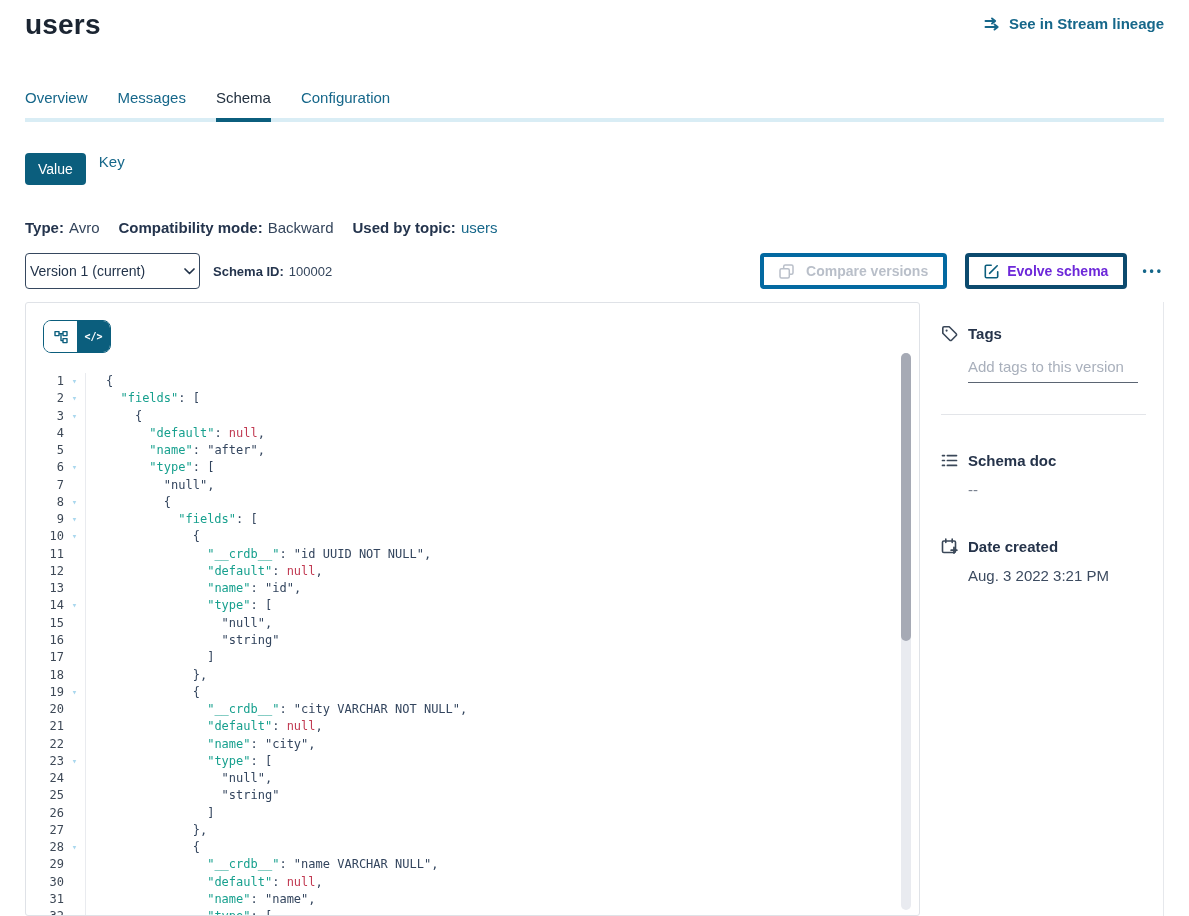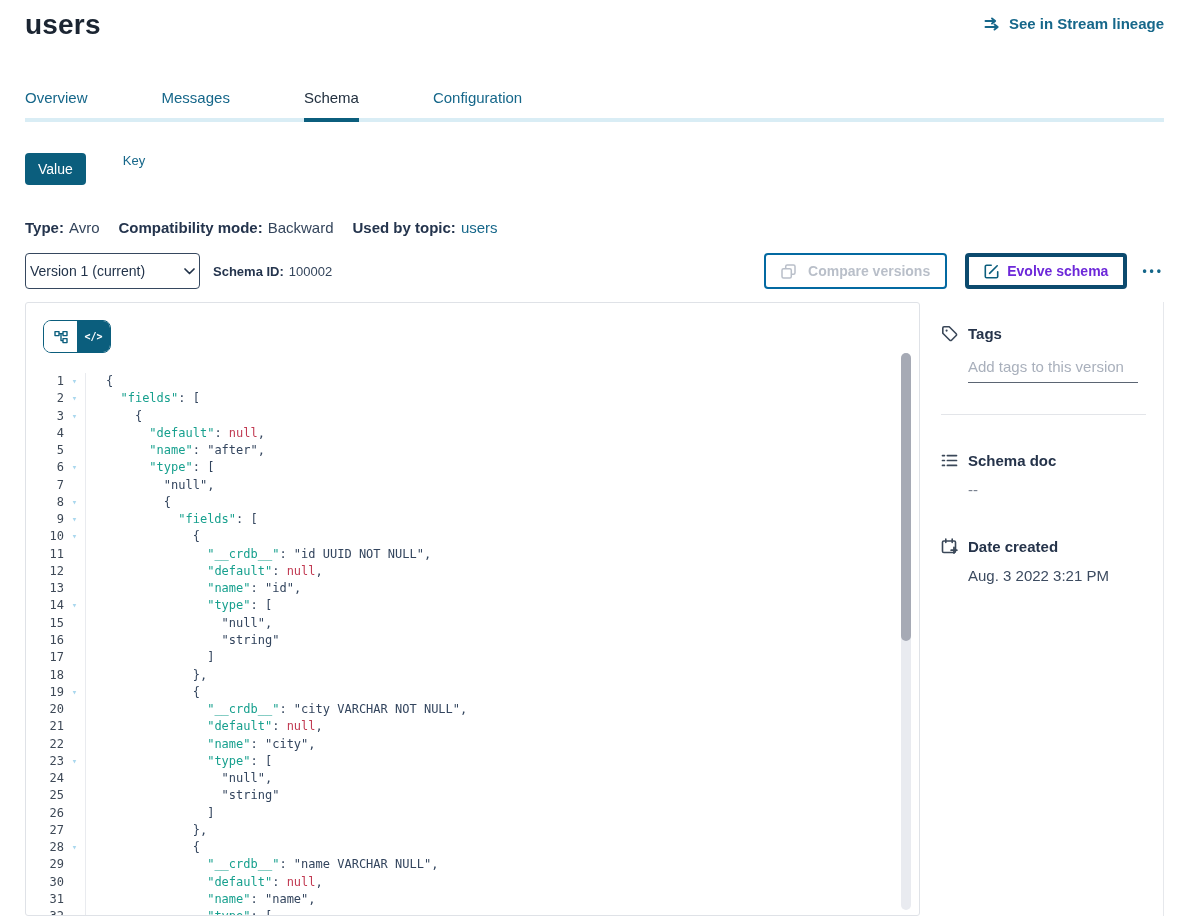--- a/index.html
+++ b/index.html
@@ -13,51 +13,51 @@
   .page { padding:8px 25px 0 25px; }
 
   
   .header-row { display:flex; justify-content:space-between; align-items:flex-start; }
   .page-title { margin:0; font-size:28px; line-height:34px; font-weight:700; color:#1b2532; letter-spacing:.2px; }
   .lineage-link { display:flex; align-items:center; gap:8px; margin-top:7px;
     color:#16678a; font-size:15px; font-weight:600; cursor:pointer; }
 
   
   .tabs-wrap { margin-top:47px; }
-  .tabs { display:flex;gap:44px; }
+  .tabs { display:flex; }
   .tab { font-size:15px; line-height:17px; font-weight:500; color:#16678a;
     margin-right:30px; padding-bottom:12px; position:relative; cursor:pointer; }
   .tab.active { color:#22303f; }
   .tab.active::after { content:""; position:absolute; left:0; right:0; bottom:-4px;
     height:4px; background:#0b5e7d; }
   .tabs-track { height:4px; background:#d9edf5; }
 
   
   .toggle-row { margin-top:31px; display:flex; }
   .btn-value { height:32px; padding:0 13px; border:none; border-radius:4px;
     background:#0b5e7d; color:#fff; font-size:14px; font-family:inherit; cursor:pointer; }
-  .key-link { margin-left:37px; color:#16678a; font-size:13px; cursor:pointer; }
+  .key-link { margin-left:13px; color:#16678a; font-size:15px; cursor:pointer; }
 
   
   .meta-row { margin-top:34px; display:flex; align-items:flex-end; font-size:15px; }
   .meta-group { margin-right:19px; }
   .meta-label { font-weight:700; color:#24344d; margin-right:5px; }
   .meta-value { color:#34455c; }
   .meta-link { color:#16678a; cursor:pointer; }
 
   
   .version-row { margin-top:17px; display:flex; align-items:center; }
   .version-select { width:175px; height:36px; border:1px solid #36485f; border-radius:4px;
     display:flex; align-items:center; justify-content:space-between; padding:0 4px;
     font-size:14px; color:#22334a; cursor:pointer; background:#fff; }
   .schema-id { margin-left:13px; font-size:13px;text-align:right; }
   .vr-spacer { flex:1; }
   .btn { height:36px; border-radius:4px; background:#fff; font-family:inherit;
     font-size:14px; display:flex; align-items:center; gap:8px; padding:0 15px; cursor:pointer; }
-  .btn-compare { border:2px solid #0369a1; color:#b9bfc9; font-weight:600; cursor:default;gap:12px; }
+  .btn-compare { border:4px solid #0369a1; color:#b9bfc9; font-weight:600; cursor:default;gap:12px; }
   .btn-evolve { border:4px solid #0c4a6e; color:#6d28d9; font-weight:700; margin-left:18px; }
   .more-dots { margin-left:15px; color:#16678a; font-size:12px; font-weight:700;
     letter-spacing:3px; cursor:pointer; user-select:none; }
 
   
   .main-row { display:flex; margin-top:13px; height:614px; }
   .code-panel { flex:1; border:1px solid #dfe2e7; border-radius:3px; position:relative; overflow:hidden; background:#fff; }
   .view-toggle { display:inline-flex; margin:17px 0 0 17px; border:1px solid #0b5e7d;
     border-radius:8px; overflow:hidden; }
   .vt-btn { width:33px; height:31px; display:flex; align-items:center; justify-content:center;

